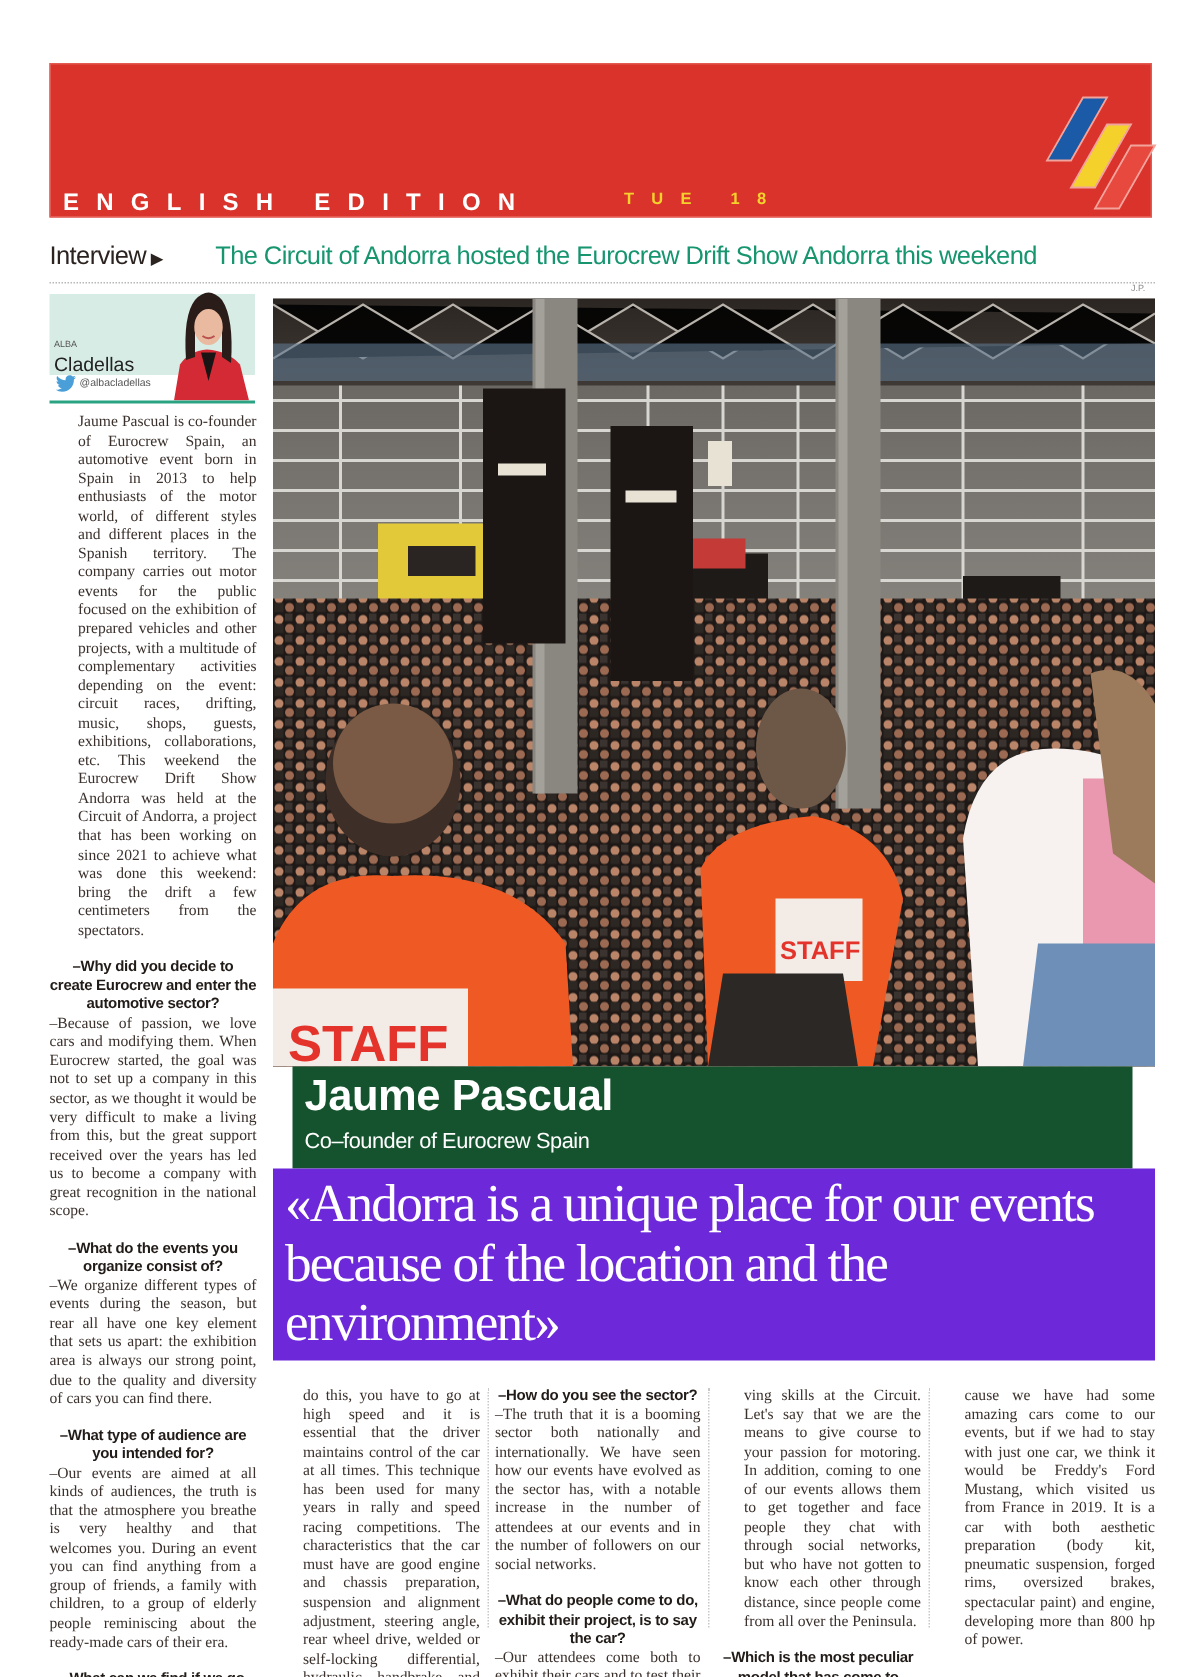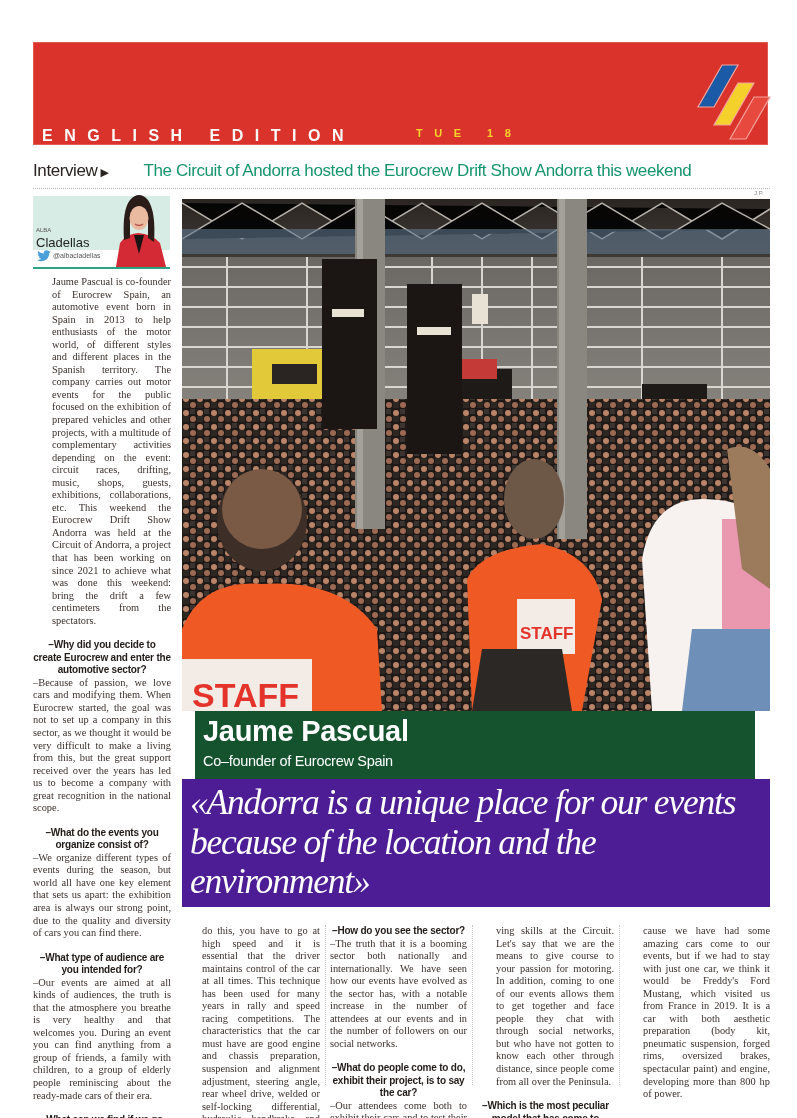--- a/index.html
+++ b/index.html
@@ -71,21 +71,21 @@
 
   
   .photo { position: absolute; left: 182px; top: 199px; width: 588px; height: 512px; overflow: hidden; background: #2a2522; }
 
   
   .namebar { position: absolute; left: 182px; top: 711px; width: 560px; height: 68px; background: #14532d; margin-left: 13px; }
   .namebar .name { position: absolute; left: 8px; top: 4px; font-family: "Liberation Sans", sans-serif; font-weight: bold; font-size: 29px; color: #ffffff; letter-spacing: -0.3px; }
   .namebar .role { position: absolute; left: 8px; top: 42px; font-family: "Liberation Sans", sans-serif; font-size: 14.5px; color: #ffffff; letter-spacing: -0.3px; }
 
   
-  .quote { position: absolute; left: 182px; top: 779px; width: 588px; height: 128px; background: #4c1d95; font-style: italic; }
+  .quote { position: absolute; left: 182px; top: 779px; width: 588px; height: 128px; background: #6d28d9; }
   .quote .text { position: absolute; left: 8px; top: 4px; width: 580px; font-family: "Liberation Serif", serif; font-size: 35.5px; line-height: 39.5px; color: #ffffff; letter-spacing: -1.2px; font-weight: normal; }
 </style>
 </head>
 <body>
 
 <div class="masthead">
   <div class="edition">ENGLISH EDITION</div>
   <div class="date">TUE 18</div>
   <svg class="flag" viewBox="0 0 80 78">
     <polygon points="22,2 38,2 14,44 -2,44" fill="#1a5aa6" stroke="#f2a39c" stroke-width="1.2" transform="translate(6,0)"></polygon>
@@ -119,21 +119,21 @@
 <div class="author-rule"></div>
 
 <div class="col col1">
   <p>Jaume Pascual is co-founder of Eurocrew Spain, an automotive event born in Spain in 2013 to help enthusiasts of the motor world, of different styles and different places in the Spanish territory. The company carries out motor events for the public focused on the exhibition of prepared vehicles and other projects, with a multitude of complementary activities depending on the event: circuit races, drifting, music, shops, guests, exhibitions, collaborations, etc. This weekend the Eurocrew Drift Show Andorra was held at the Circuit of Andorra, a project that has been working on since 2021 to achieve what was done this weekend: bring the drift a few centimeters from the spectators.</p>
   <div class="qa">
     <div class="q">–Why did you decide to create Eurocrew and enter the automotive sector?</div>
     <div>–Because of passion, we love cars and modifying them. When Eurocrew started, the goal was not to set up a company in this sector, as we thought it would be very difficult to make a living from this, but the great support received over the years has led us to become a company with great recognition in the national scope.</div>
   </div>
   <div class="qa">
     <div class="q">–What do the events you organize consist of?</div>
-    <div>–We organize different types of events during the season, but world all have one key element that sets us apart: the exhibition area is always our strong point, due to the quality and diversity of cars you can find there.</div>
+    <div>–We organize different types of events during the season, but rear all have one key element that sets us apart: the exhibition area is always our strong point, due to the quality and diversity of cars you can find there.</div>
   </div>
   <div class="qa">
     <div class="q">–What type of audience are you intended for?</div>
     <div>–Our events are aimed at all kinds of audiences, the truth is that the atmosphere you breathe is very healthy and that welcomes you. During an event you can find anything from a group of friends, a family with children, to a group of elderly people reminiscing about the ready-made cars of their era.</div>
   </div>
   <div class="qa">
     <div class="q">–What can we find if we go one day to one of the events?</div>
     <div>–At our events you can find an exhibition area with incredibly modified and prepared projects, dream cars at the Circuit, a commercial area run by our sponsors, full catering through food trucks, exhibitions and much more.</div>
   </div>
 

